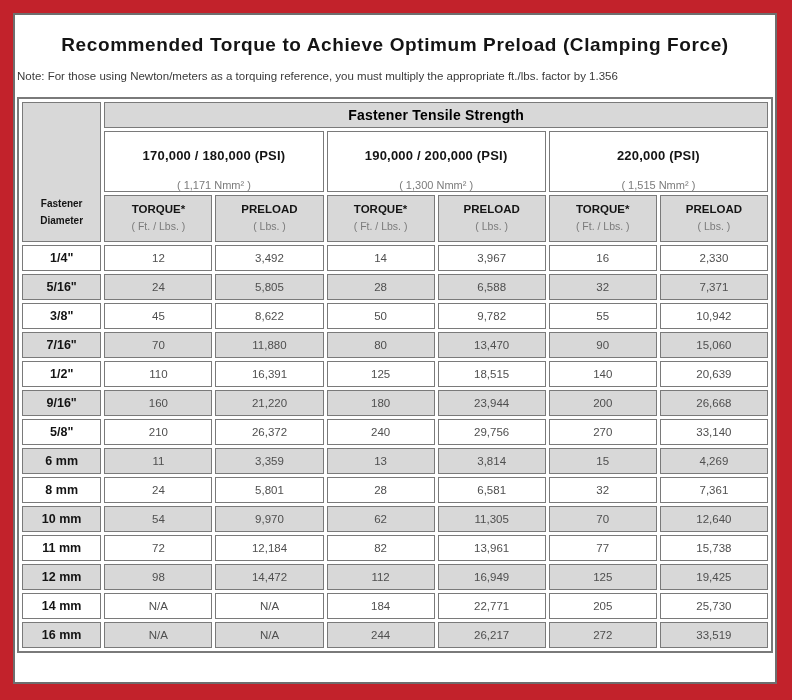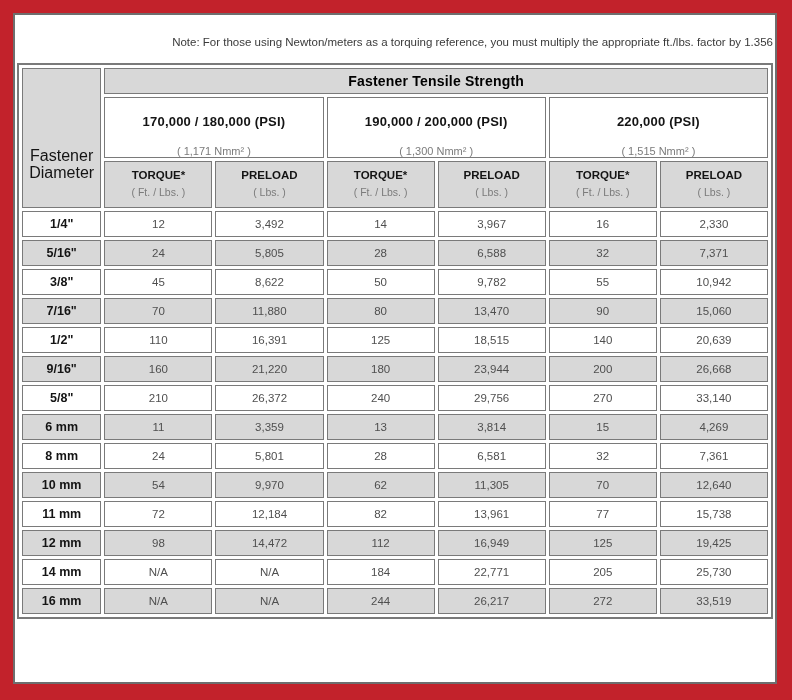--- a/index.html
+++ b/index.html
@@ -26,24 +26,24 @@
     margin-top:17px;
     text-align:center;
     font-weight:bold;
     font-size:19px;
     line-height:26px;
     letter-spacing:0.6px;
     color:#141414;
   }
   .title sup { font-size:11px; line-height:0; }
   .note {
-    text-align:right;
+    text-align:left;
     font-size:11.5px;
     color:#3a3a3a;
-    margin-top:21px;
+    margin-top:12px;
   }
   table.spec {
     width:100%;
     table-layout:fixed;
     border-collapse:separate;
     border-spacing:3px;
     border:2px solid var(--border-color,#757575);
     margin-top:15px;
     background:#fff;
   }
@@ -62,34 +62,35 @@
     height:24px; vertical-align:middle; letter-spacing:0.2px;
   }
   td.psi-cell { height:54px; vertical-align:top; }
   .psi  { font-weight:bold; font-size:13px; color:#141414; margin-top:16px; letter-spacing:0.2px; }
   .nmm  { font-size:11px; color:#7b7b7b; margin-top:16px; }
   td.colhdr { height:45px; vertical-align:top; }
   .clab  { font-weight:bold; font-size:11.5px; color:#141414; margin-top:7px; }
   .cunit { font-size:10.5px; color:#7b7b7b; margin-top:5px; }
   td.corner {
     vertical-align:bottom;
-    font-weight:normal; font-size:16px; line-height:17px; color:#141414;
-    padding-bottom:26px;
+    font-weight:bold; font-size:10px; line-height:17px; color:#141414;
+    padding-bottom:12px;
   }
   tbody td { height:24px; font-size:11.5px; color:#4f4f4f; vertical-align:middle; }
   tbody td.dia { font-weight:bold; font-size:12.5px; color:#141414; }
   tbody tr.alt td { background:var(--alt-color,#d8d8d8); }
 </style>
 </head>
 <body>
 
 <div class="frame">
   <div class="panel">
 
     <div class="title">
+      <div>Recommended Torque to Achieve Optimum Preload (Clamping Force)</div>
     </div>
 
     <div class="note">Note: For those using Newton/meters as a torquing reference, you must multiply the appropriate ft./lbs. factor by 1.356</div>
 
     <table class="spec">
       <colgroup>
         <col class="c-label">
         <col class="c-data">
           <col class="c-data">
         <col class="c-data">

